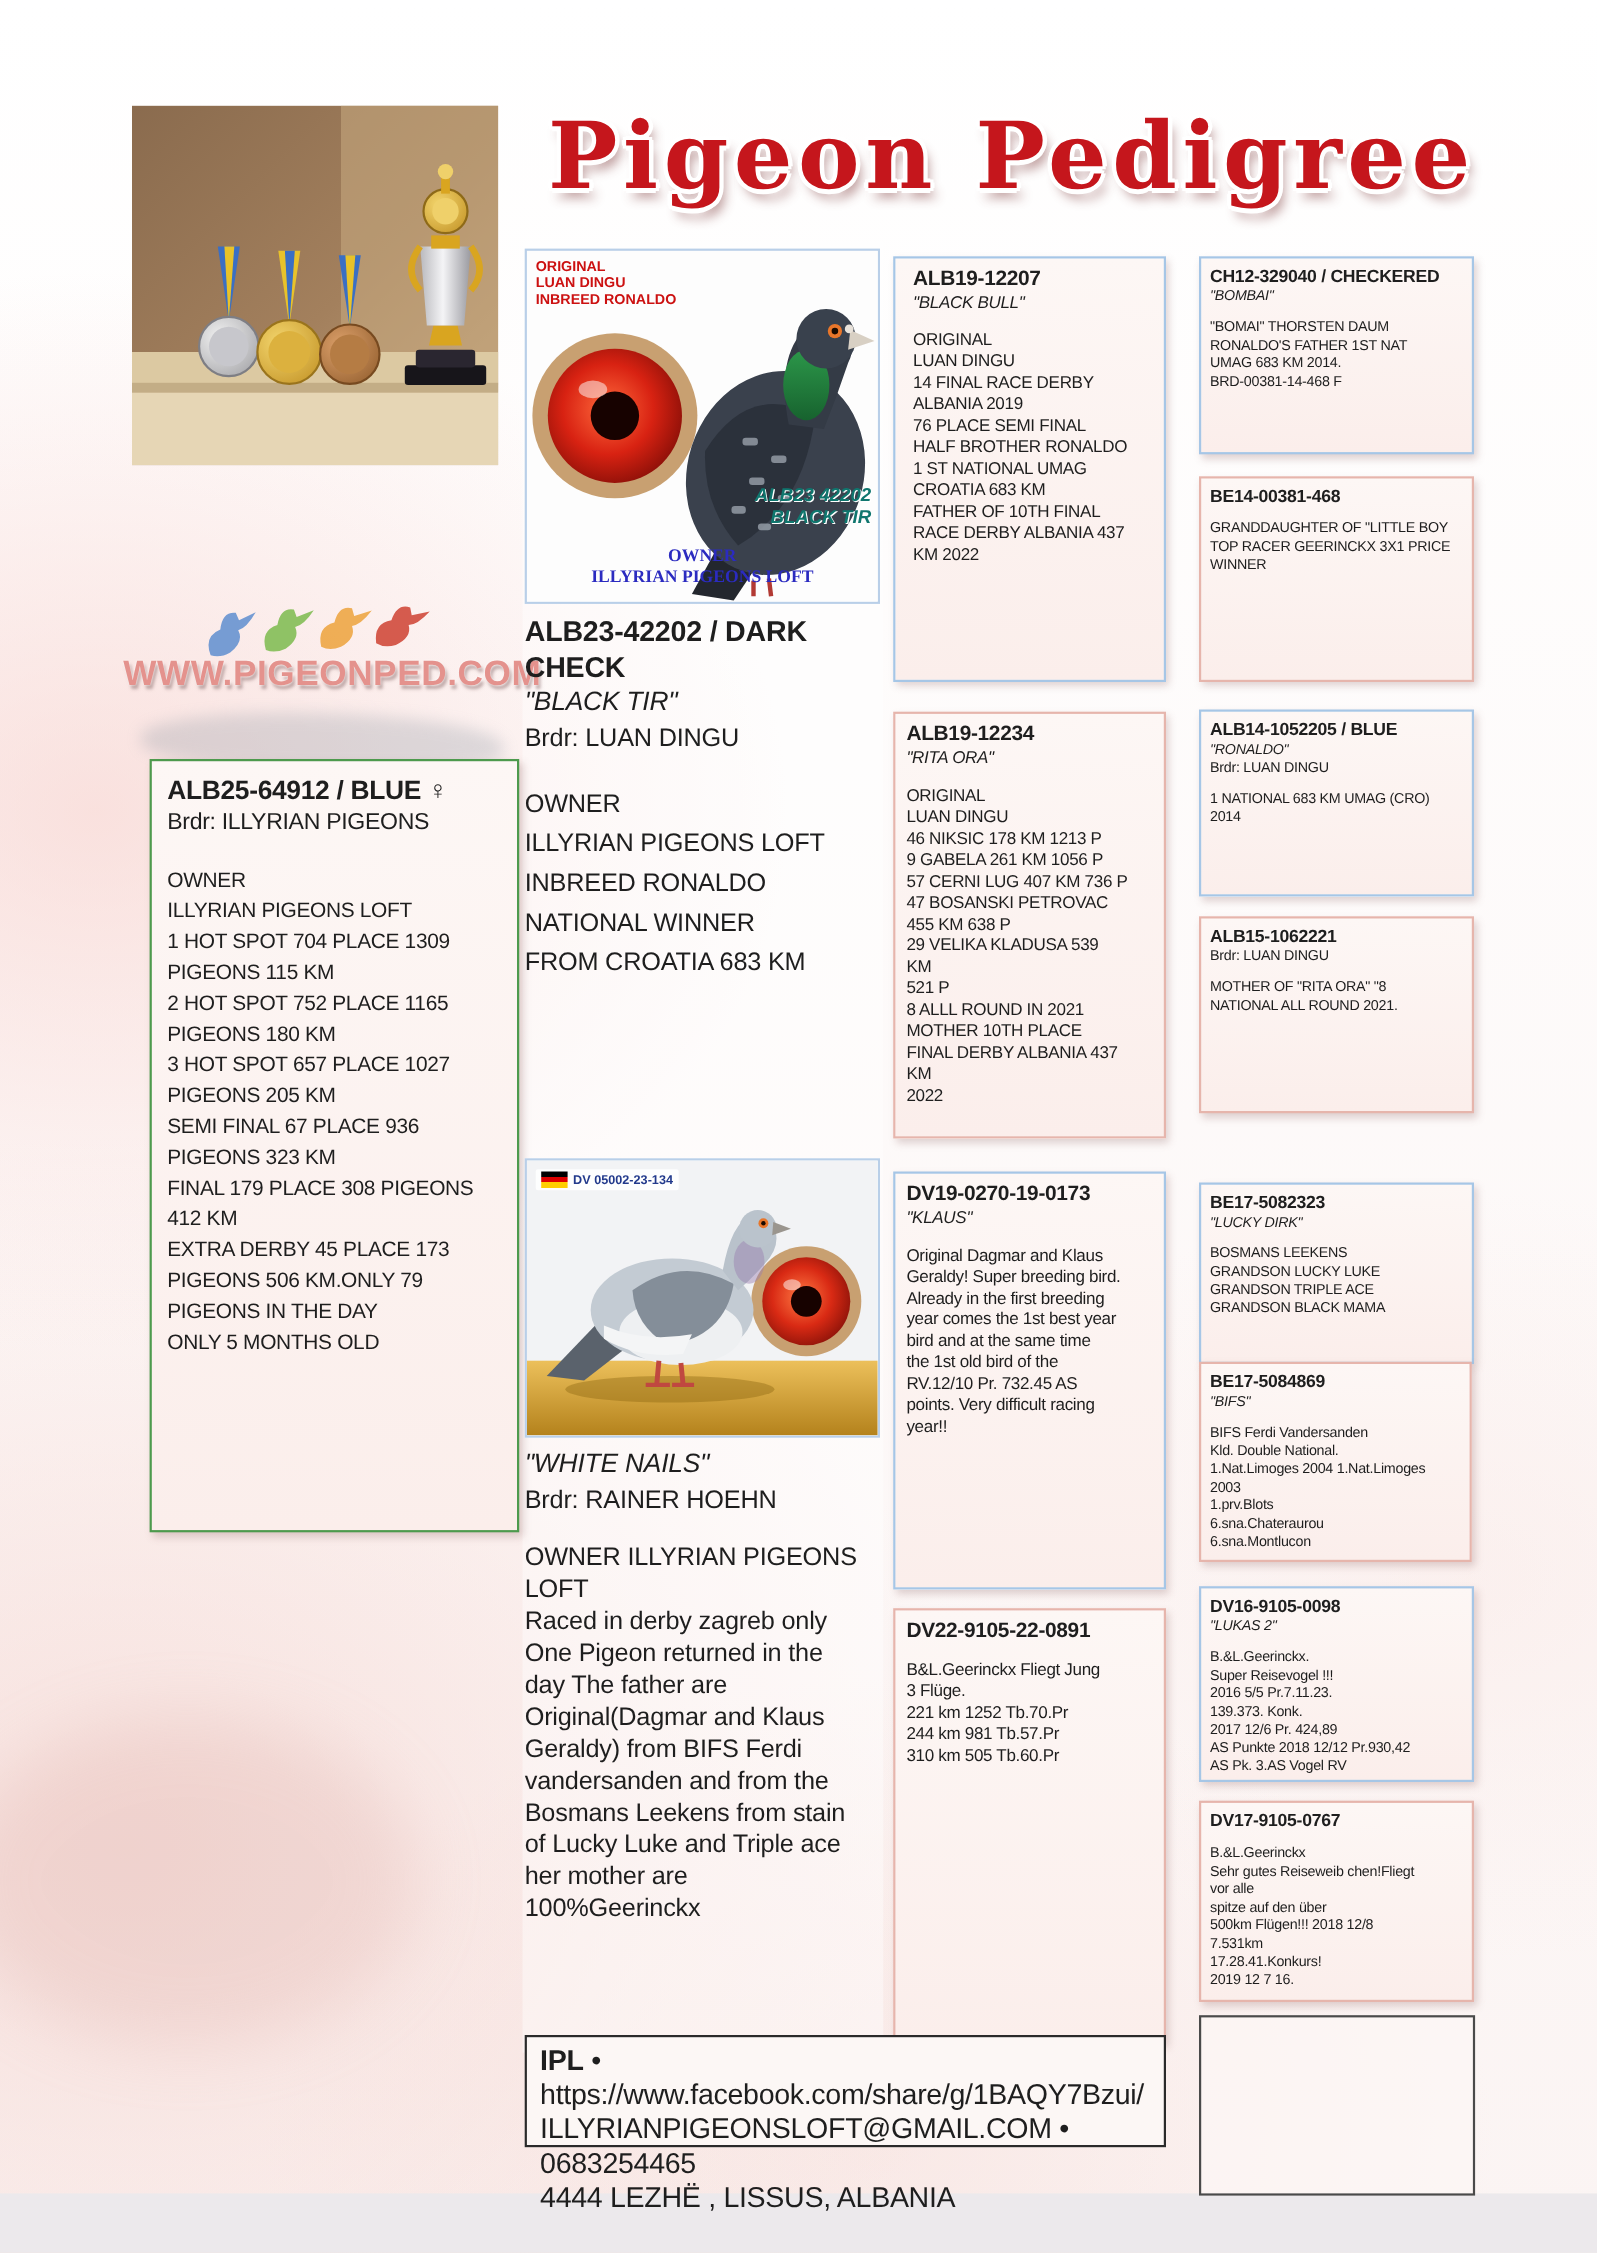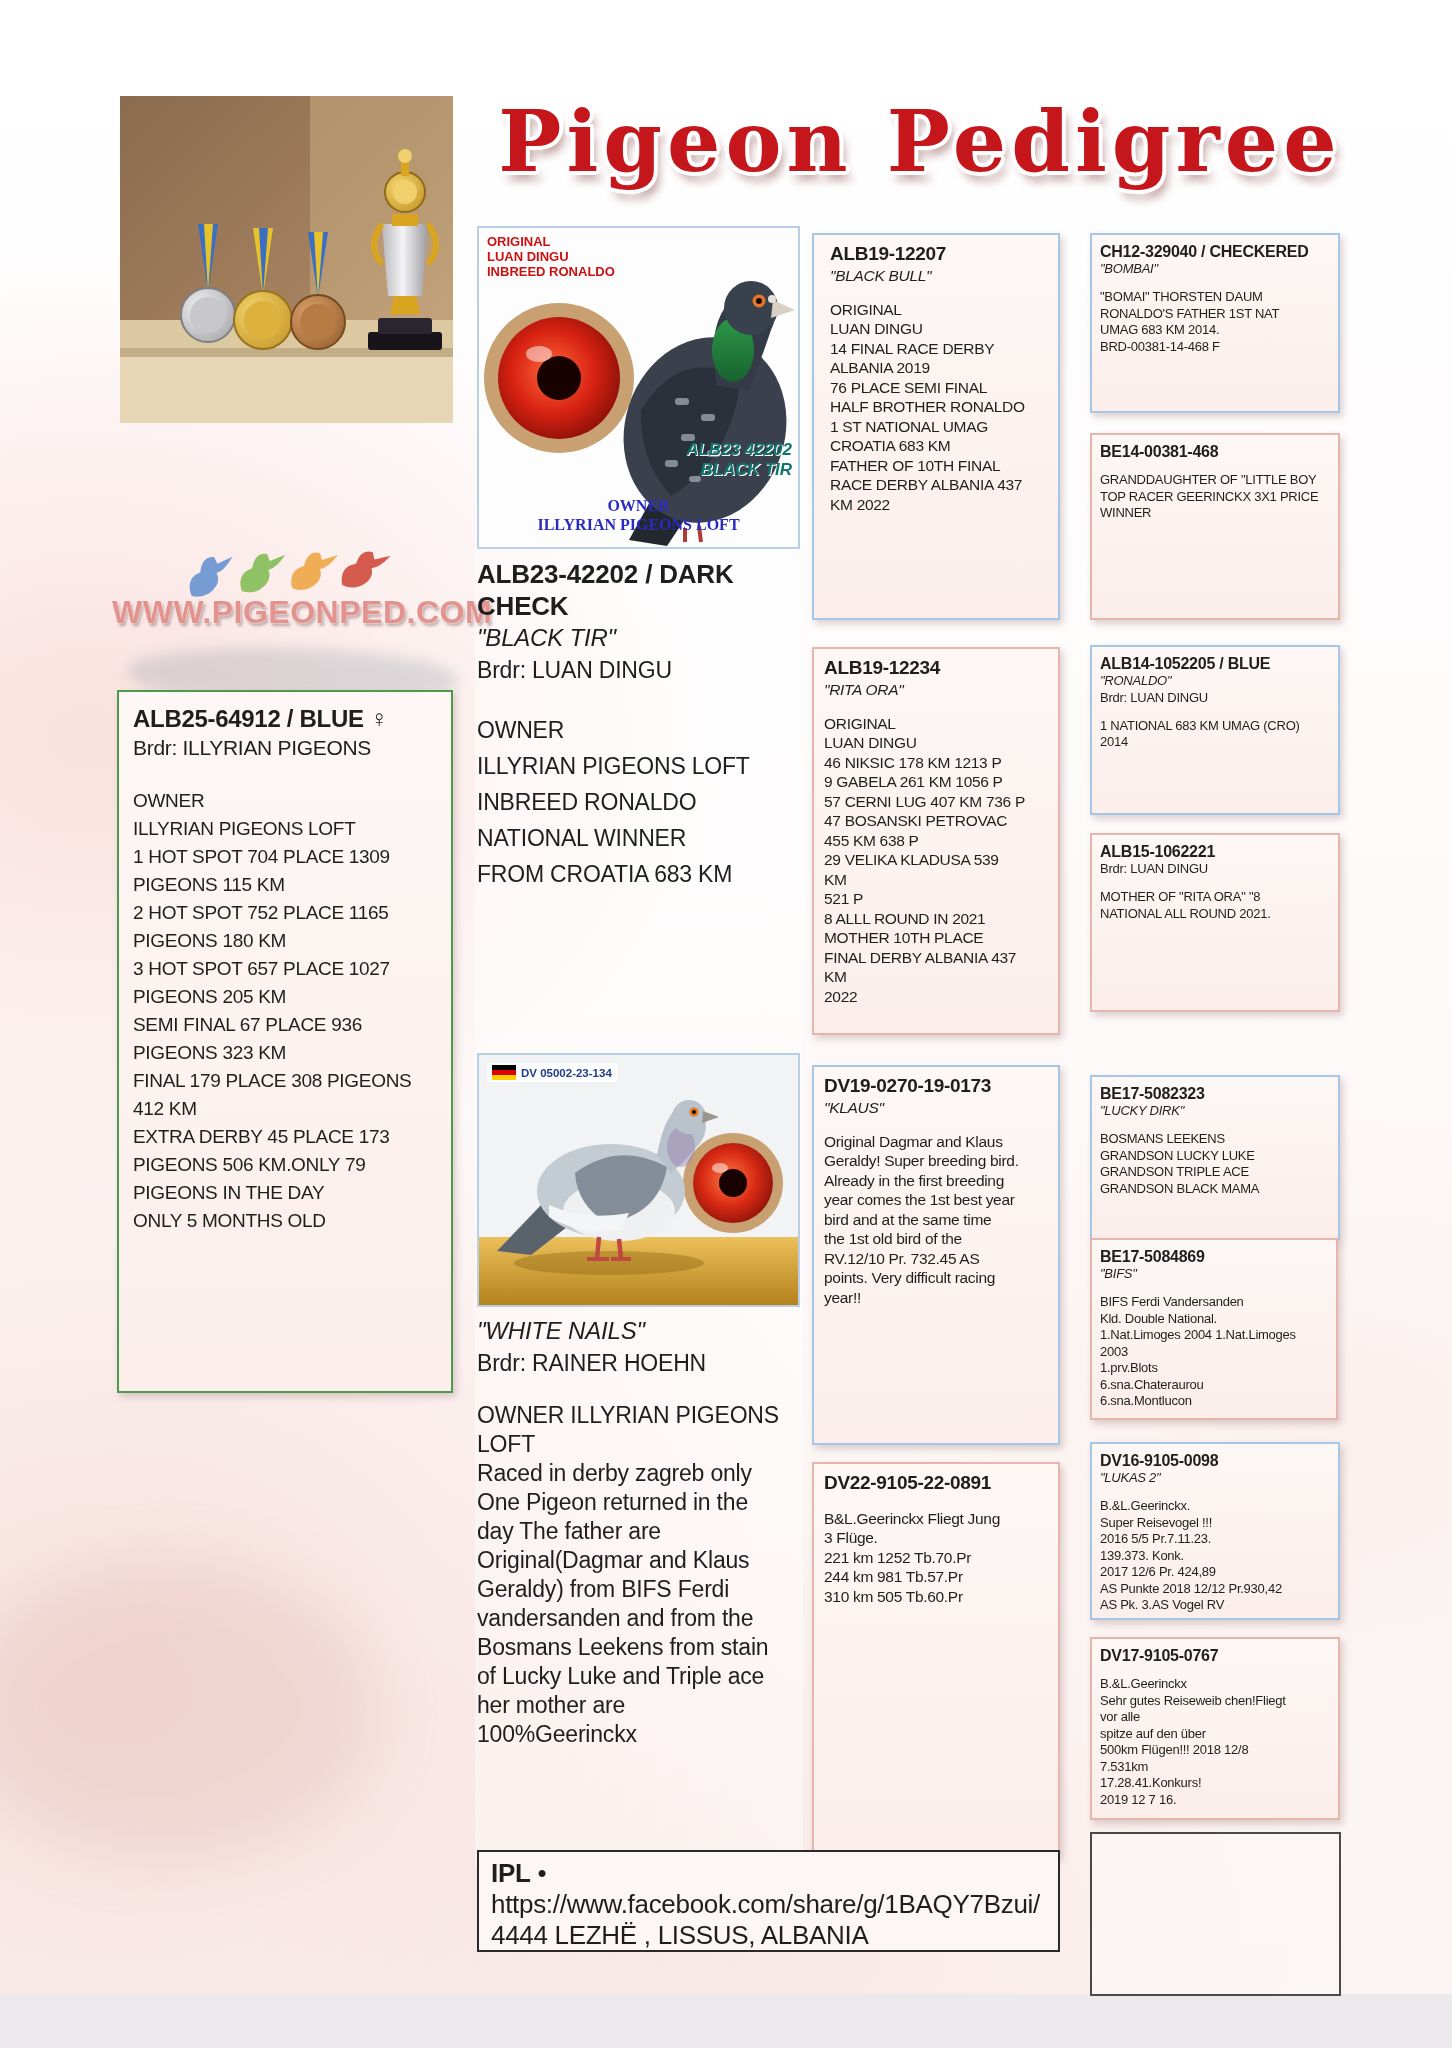--- a/index.html
+++ b/index.html
@@ -24,21 +24,21 @@
   .wm-text{font-size:32px;font-weight:bold;letter-spacing:.5px;color:#e4928d;white-space:nowrap;
     text-shadow:0 0 2px #fff,2px 3px 3px rgba(140,110,110,.55);}
   .wm-hill{left:128px;top:648px;width:330px;height:52px;background:#8d98a4;opacity:.28;
     filter:blur(7px);border-radius:40% 60% 30% 50%;}
   .hill2{left:-40px;top:1560px;width:420px;height:300px;background:#dba9a2;opacity:.25;filter:blur(30px);border-radius:50%;}
   .bottom-band{left:0;top:1994px;width:1452px;height:54px;background:#ece9ec;}
   
   .p-box{background:linear-gradient(180deg,#fdf7f5,#fbeeeb);box-shadow:3px 4px 7px rgba(150,110,110,.3);box-sizing:border-box;}
   .male{border:2px solid #a6c6e6;}
   .female{border:2px solid #e6b5ac;}
-  .subject-box{border:2px solid #4d9a4d;padding:12px 14px;}
+  .subject-box{border:2px solid #4d9a4d;padding:12px 14px;margin-left:19px;}
   .pre{white-space:pre-line;}
   .subject-box .bt{font-size:24px;font-weight:bold;line-height:1.25;letter-spacing:-.3px;}
   .subject-box .bb{font-size:21px;line-height:1.3;letter-spacing:-.3px;}
   .subject-box .body{margin-top:26px;font-size:19px;line-height:28px;letter-spacing:-.3px;}
   .g3{padding:8px 10px;letter-spacing:-.3px;}
   .g3 .bt{font-size:19px;font-weight:bold;line-height:1.2;}
   .g3 .bn{font-size:15.5px;font-style:italic;line-height:1.3;}
   .g3 .body{margin-top:14px;font-size:15.5px;line-height:19.5px;}
   .g4{padding:7px 8px;letter-spacing:-.25px;}
   .g4 .bt{font-size:16px;font-weight:bold;line-height:1.2;}
@@ -402,18 +402,19 @@
 vor alle
 spitze auf den über
 500km Flügen!!! 2018 12/8
 7.531km
 17.28.41.Konkurs!
 2019 12 7 16.</div>
   </div>
 
   <div class="abs footer-box">
     <div><b>IPL</b><span> • https://www.facebook.com/share/g/1BAQY7Bzui/</span></div>
+    <div>ILLYRIANPIGEONSLOFT@GMAIL.COM • 0683254465</div>
     <div>4444 LEZHË , LISSUS, ALBANIA</div>
   </div>
 
   <div class="abs empty-box"></div>
 
 </div>
 
 </body></html>

